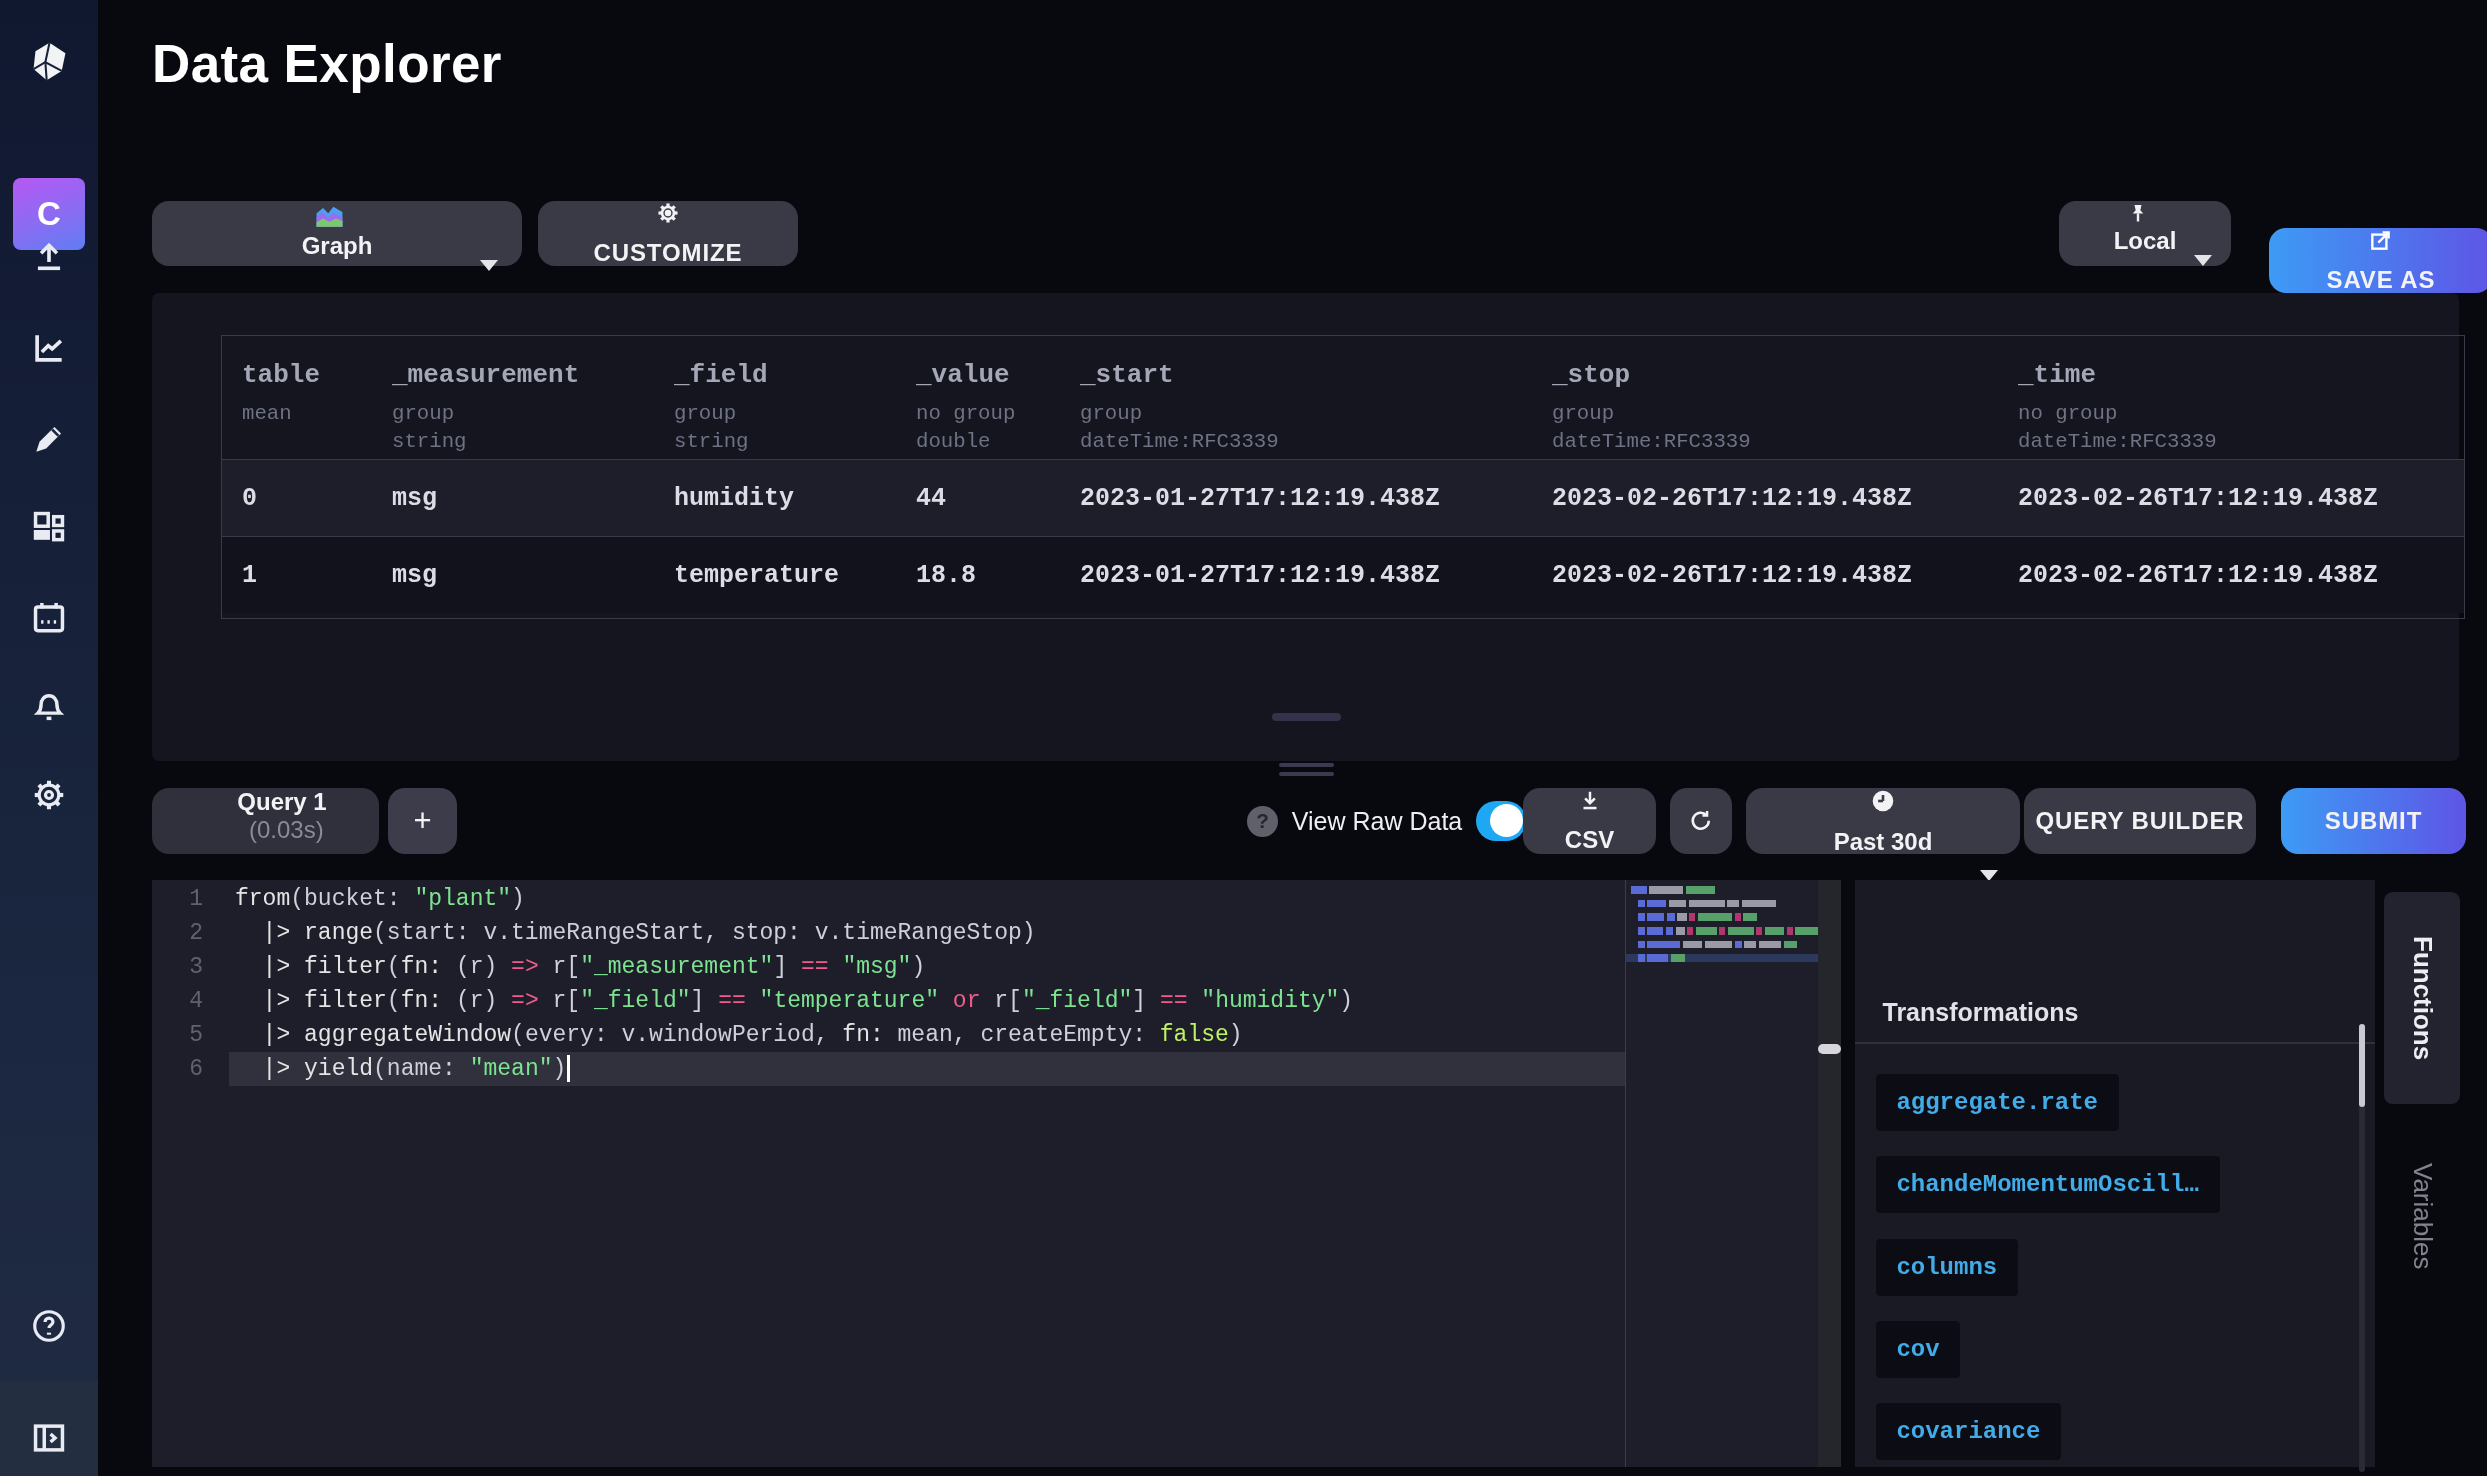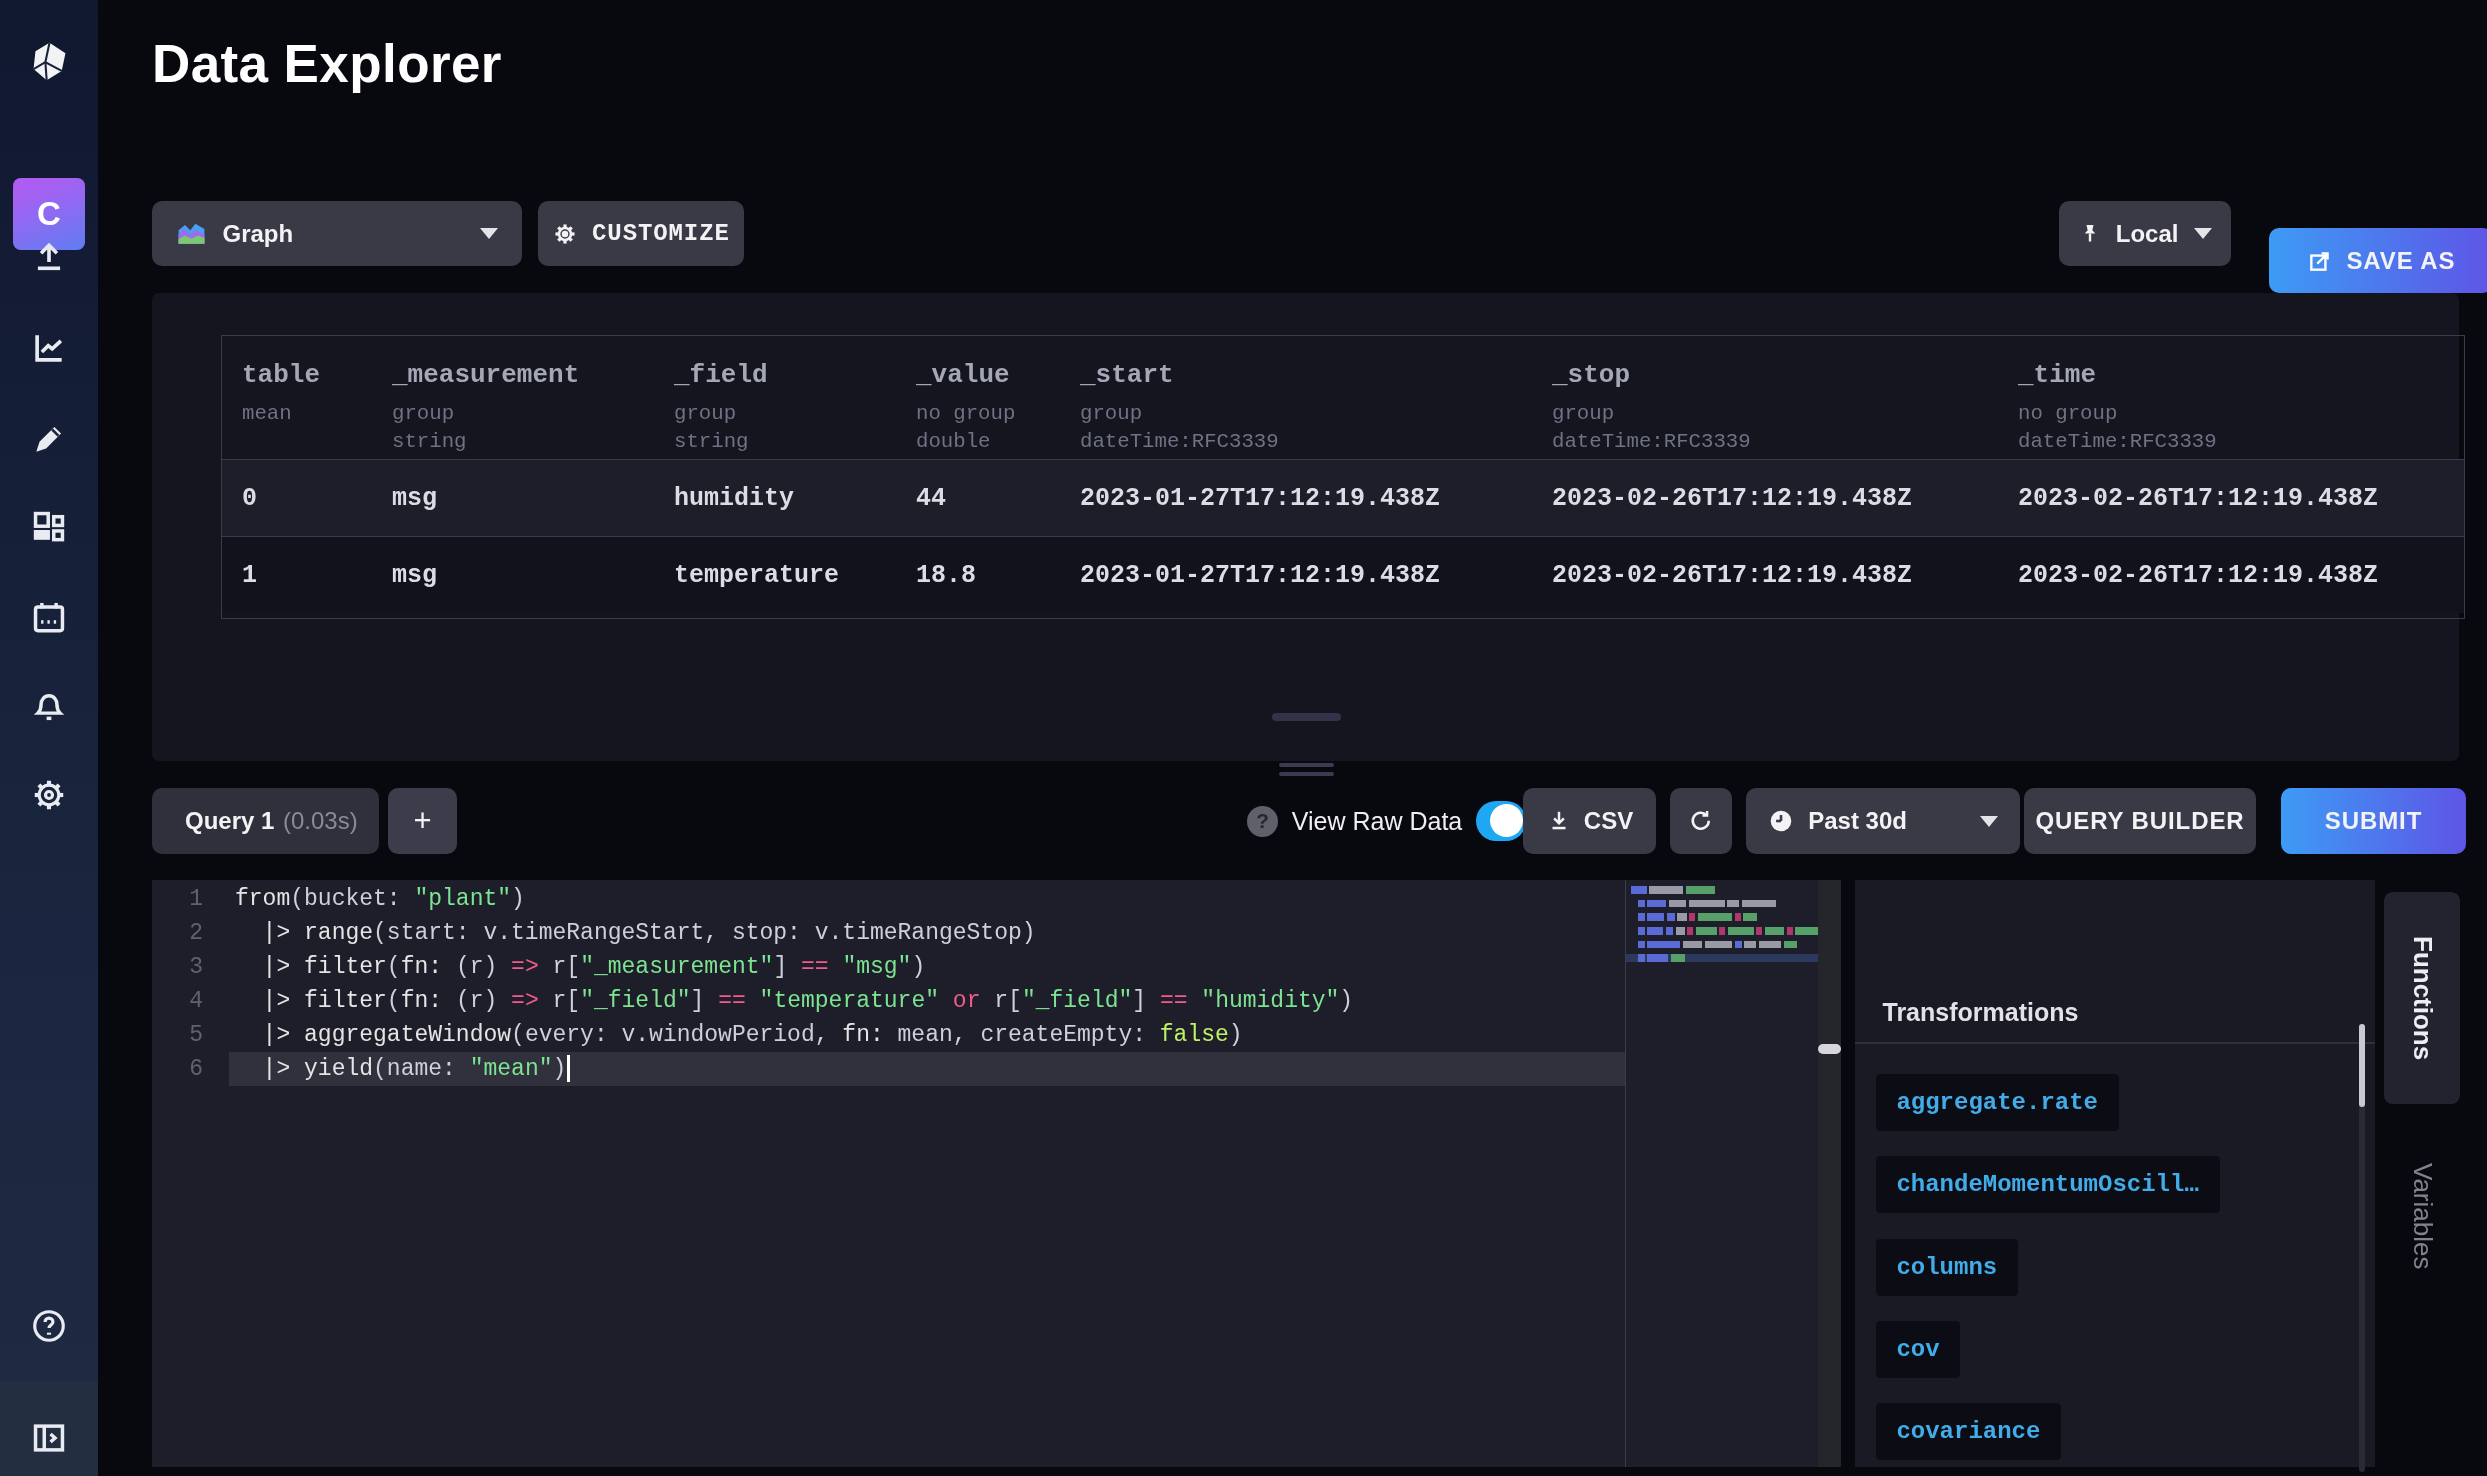--- a/index.html
+++ b/index.html
@@ -16,23 +16,23 @@
             display:flex; align-items:center; justify-content:center;
             color:#fff; font-size:33px; font-weight:bold; cursor:pointer; }
   .nav-ic { position:absolute; left:0; width:98px; height:57px; display:flex;
             align-items:center; justify-content:center; cursor:pointer; color:#E9EBF2; }
   .nav-ic svg { width:38px; height:38px; }
   #sidebar-bottom { position:absolute; left:0; top:1381px; width:98px; height:96px; background:#232E41; }
 
   
   #page-title { position:absolute; left:152px; top:33px; color:#FFFFFF;
                 font-size:53px; font-weight:bold; letter-spacing:0.4px; }
-  .btn { position:absolute; top:201px; height:65px; background:#3A3A46; border-radius:10px;
+  .btn { position:absolute; top:201px; height:65px; background:#3A3A46; border-radius:17px;
          color:#F3F3F6; display:flex; align-items:center; cursor:pointer;
-         font-size:24px; font-weight:bold; }
+         font-size:24px; font-weight:bold;flex-direction:column; }
   .btn svg { flex:none; }
   .caret { width:0; height:0; border-left:9.5px solid transparent; border-right:9.5px solid transparent;
            border-top:11.2px solid #E3E3E8; }
   .grad { background:linear-gradient(90deg,#3D9BF5 0%,#5E55E6 100%); }
 
   
   #raw-panel { position:absolute; left:152px; top:293px; width:2307px; height:468px;
                background:#15151F; border-radius:6.9px; }
   #raw-table { position:absolute; left:30px; top:42px; width:2244px; height:284px;
                border:1.7px solid #3A3A49; font-family:"Liberation Mono", monospace;margin-left:39px; }
@@ -207,21 +207,21 @@
 
 <div class="btn" style="left:152px; width:370px; padding:0 24px;">
   <svg width="31" height="31" viewBox="0 0 24 24" style="margin-right:15.5px">
     <path d="M2 20V9.5L7 5.5 11 9.5 15 4.5 22 8.5V20Z" fill="#4C9EF0"></path>
     <path d="M2 20V12.5L6 8.5 11 13 15 9 22 13V20Z" fill="#9A6CF0"></path>
     <path d="M2 20V16.5L7 13.5 12 16 17 13.5 22 15.5V20Z" fill="#7CC86F"></path>
   </svg>
   <span>Graph</span>
   <span class="caret" style="margin-left:auto"></span>
 </div>
-<div class="btn" style="left:538px; width:206px; justify-content:center; gap:13.8px; letter-spacing:0.9px;font-family:Liberation Mono, monospace;">
+<div class="btn" style="left:538px; width:260px; justify-content:center; gap:13.8px; letter-spacing:0.9px;">
   <svg width="26" height="26" viewBox="0 0 24 24" fill="none" stroke="#F3F3F6" stroke-width="2.4">
     <circle cx="12" cy="12" r="5.5"></circle>
       <circle cx="12" cy="12" r="1.8" fill="#F3F3F6"></circle>
     <g stroke-width="3">
         <line x1="12" y1="3.2" x2="12" y2="6"></line>
         <line x1="12" y1="18" x2="12" y2="20.8"></line>
     <line x1="3.2" y1="12" x2="6" y2="12"></line>
         <line x1="18" y1="12" x2="20.8" y2="12"></line>
     <line x1="5.8" y1="5.8" x2="7.8" y2="7.8"></line>
         <line x1="16.2" y1="16.2" x2="18.2" y2="18.2"></line>

